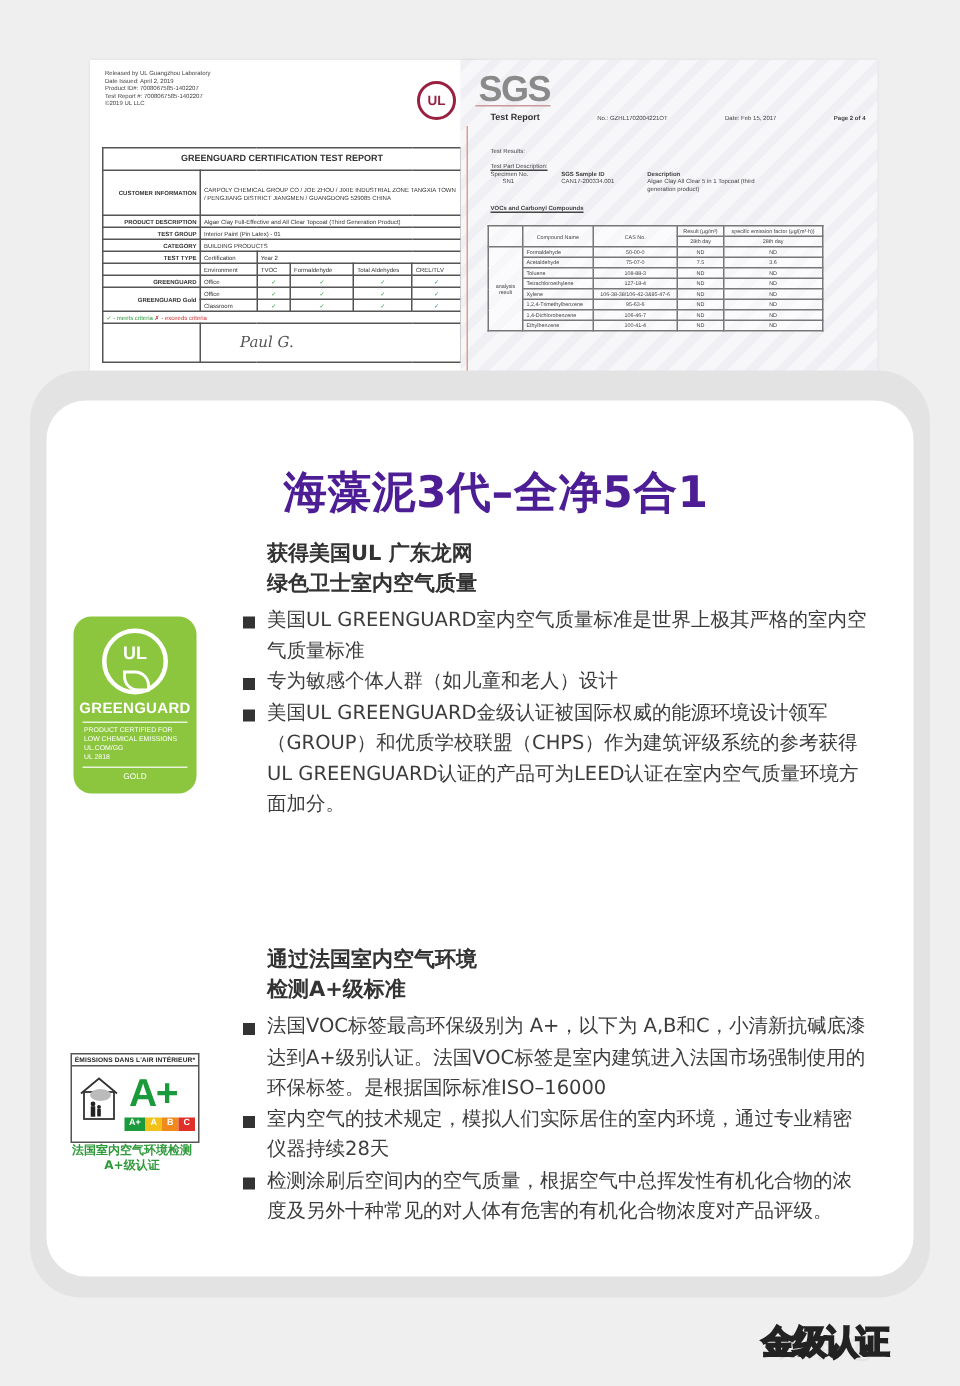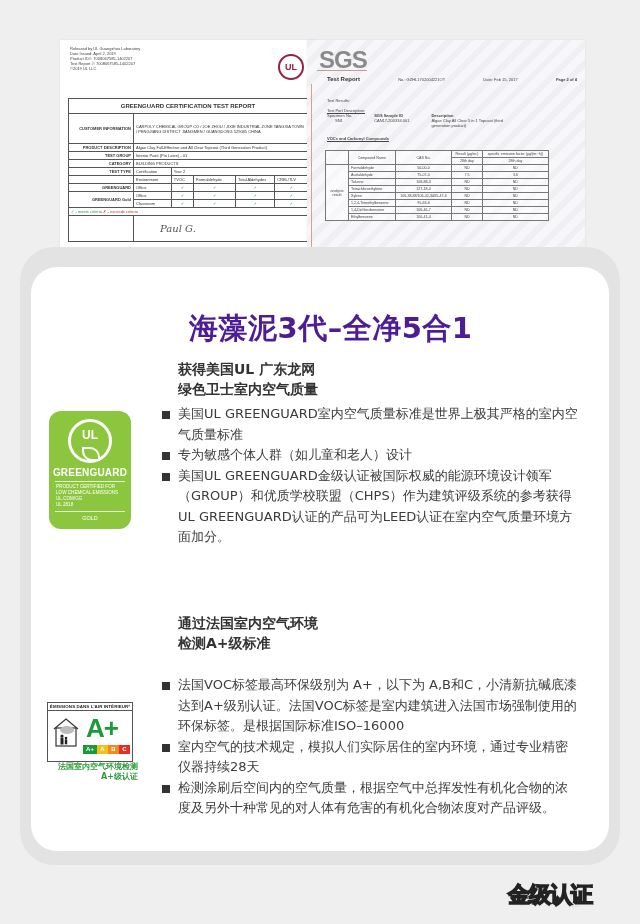--- a/index.html
+++ b/index.html
@@ -89,21 +89,21 @@
     position:absolute; left:27px; top:455px; width:84px; height:58px;
     border:1px solid #555; background:#fff;
   }
   .fr-head { font:bold 4.4px "Liberation Sans", sans-serif; text-align:center; border-bottom:1px solid #555; padding:1px 0; color:#222; letter-spacing:0.1px; }
   .fr-house {
     position:absolute; left:5px; top:14px; width:26px; height:30px;
   }
   .fr-grade { position:absolute; left:38px; top:10px; font:bold 26px "Liberation Sans", sans-serif; color:#1a9a3a; letter-spacing:-1px; }
   .fr-bar { position:absolute; left:35px; top:42px; display:flex; }
   .fr-bar span { display:block; width:11px; height:9px; font:bold 6px "Liberation Sans", sans-serif; color:#fff; text-align:center; line-height:9px; }
-  .fr-caption { position:absolute; left:18px; top:515px; width:100px; text-align:right; font:bold 8px "DejaVu Sans", sans-serif; color:#2e9a3a; line-height:10px; }
+  .fr-caption { position:absolute; left:18px; top:515px; width:100px; text-align:center; font:bold 8px "DejaVu Sans", sans-serif; color:#2e9a3a; line-height:10px; }
 
   
   .watermark {
     position:absolute; left:508px; top:880px;
     font-family:"DejaVu Sans", sans-serif; font-weight:bold; font-size:22px; color:#fff;
     -webkit-text-stroke:1.5px #222; letter-spacing:-1px;
   }
   .watermark-shadow {
     position:absolute; left:518px; top:884px; font-family:"DejaVu Sans", sans-serif; font-size:20px; color:#e4e4e4;
   }
@@ -311,21 +311,21 @@
     <div class="gg-small">
       <div>PRODUCT CERTIFIED FOR</div>
       <div>LOW CHEMICAL EMISSIONS</div>
       <div>UL.COM/GG</div>
       <div>UL 2818</div>
     </div>
     <div class="gg-line" style="top:100px"></div>
     <div class="gg-gold">GOLD</div>
   </div>
 
-  <div class="sec-head" style="top:366px">
+  <div class="sec-head" style="top:383px">
     <div>通过法国室内空气环境</div>
     <div>检测A+级标准</div>
   </div>
   <ul class="bullets" style="top:428px">
     <li><span class="sq"></span><span>法国VOC标签最高环保级别为 A+，以下为 A,B和C，小清新抗碱底漆达到A+级别认证。法国VOC标签是室内建筑进入法国市场强制使用的环保标签。是根据国际标准ISO–16000</span></li>
     <li><span class="sq"></span><span>室内空气的技术规定，模拟人们实际居住的室内环境，通过专业精密仪器持续28天</span></li>
     <li><span class="sq"></span><span>检测涂刷后空间内的空气质量，根据空气中总挥发性有机化合物的浓度及另外十种常见的对人体有危害的有机化合物浓度对产品评级。</span></li>
   </ul>
 
   <div class="fr">

